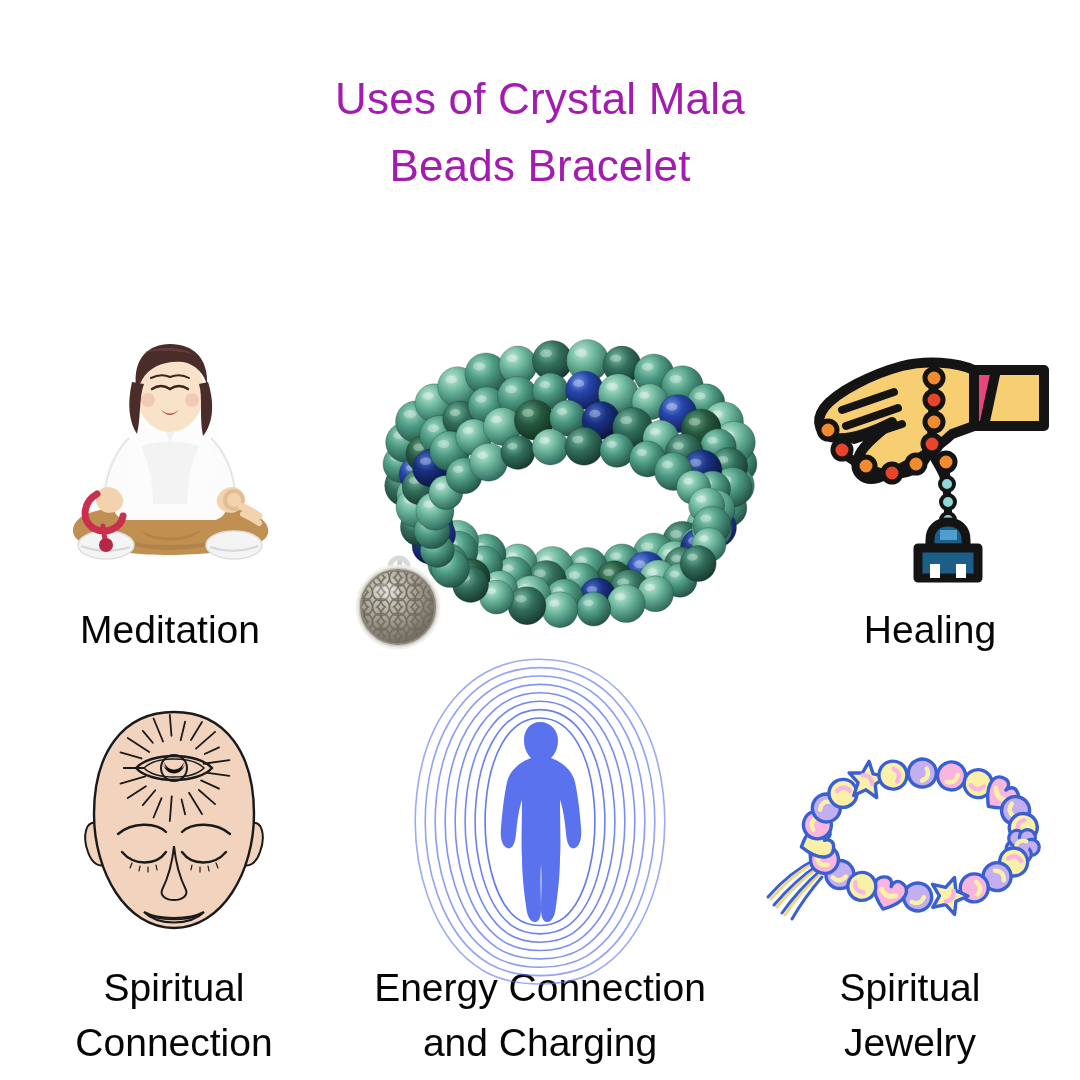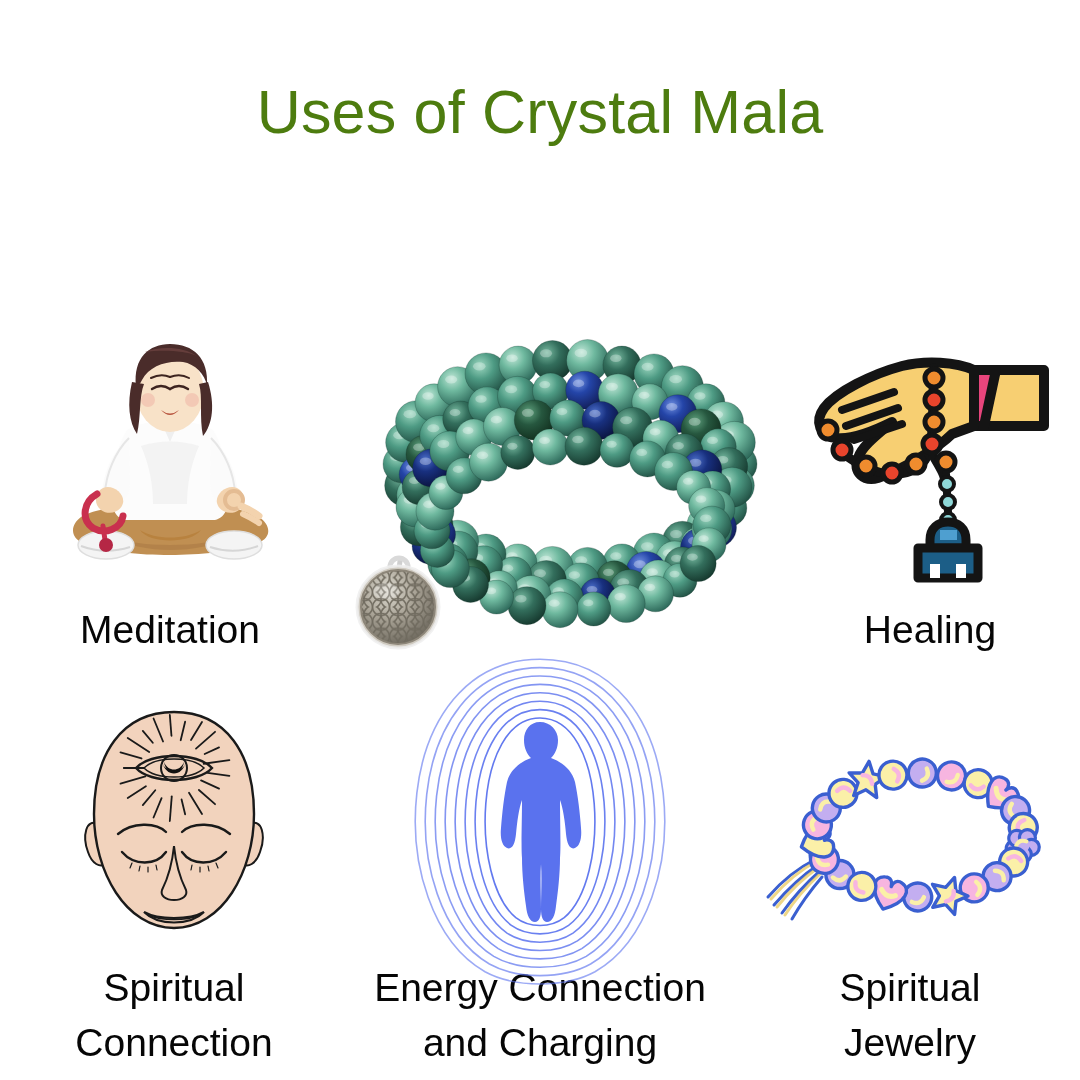--- a/index.html
+++ b/index.html
@@ -26,24 +26,24 @@
   .title-block {
     position: absolute;
     left: 0;
     top: 66px;
     width: 1080px;
     text-align: center;
     line-height: 1.52;
   }
   .title-line {
     display: block;
-    font-size: 61px;
+    font-size: 44px;
     font-weight: 400;
     letter-spacing: 0.2px;
-    color: #4d7c0f;
+    color: #a21caf;
   }
 
   
   .cell {
     position: absolute;
   }
   .art {
     position: relative;
     width: 100%;
     display: flex;
@@ -85,20 +85,21 @@
 
   svg { display: block; overflow: visible; }
 </style>
 </head>
 <body>
 
 <div id="infographic">
 
   <div class="title-block">
     <span class="title-line">Uses of Crystal Mala</span>
+    <span class="title-line">Beads Bracelet</span>
   </div>
 
   <div class="cell" id="cell-meditation">
     <div class="art">
       <svg width="250" height="250" viewBox="0 0 250 250" aria-hidden="true">
 
         <path d="M36 183 C26 190 24 203 38 209 C60 218 95 221 125 221 C155 221 192 218 213 209 C228 203 225 190 214 183 C200 174 165 170 125 170 C86 170 50 174 36 183 Z" fill="#c08f52"></path>
         <path d="M60 200 C80 212 105 216 125 216 C148 216 172 212 190 200 C172 208 150 211 125 211 C101 211 78 208 60 200 Z" fill="#a87943" opacity="0.55"></path>
 
         <ellipse cx="61" cy="211" rx="28" ry="14" fill="#f4f4f4" stroke="#dedede" stroke-width="1.5"></ellipse>

